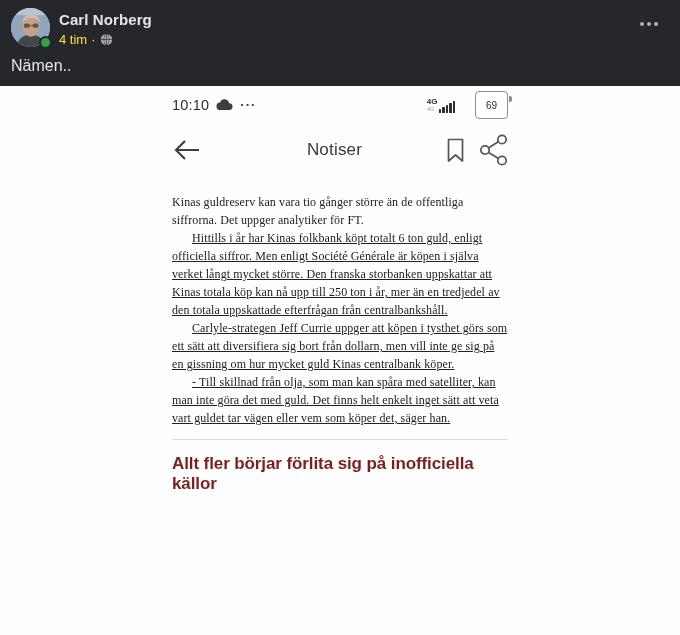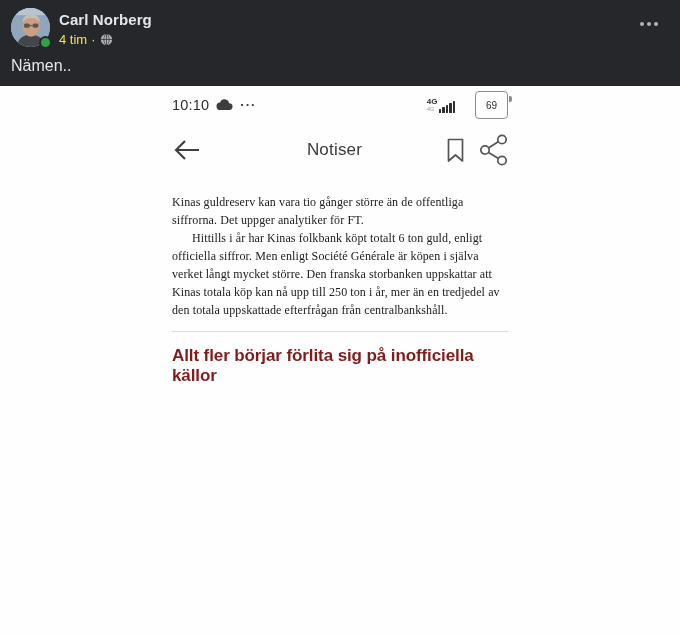--- a/index.html
+++ b/index.html
@@ -73,21 +73,21 @@
   .nav-right { margin-left: auto; display: flex; align-items: center; gap: 15px; }
   .icon-btn { display: flex; align-items: center; }
 
   .article {
     margin-top: 24px;
     font-family: "Liberation Serif", "DejaVu Serif", serif;
     font-size: 12px; line-height: 18px; color: #212121;
     letter-spacing: .1px;
   }
   .article p { margin: 0; }
-  .article p + p { text-indent: 20px; }
+  .article p + p { text-indent: 20px; text-decoration: underline; }
 
   .divider { border-top: 1px solid #dcdcdc; margin-top: 12px; }
   .headline { margin-top: 14px; font-size: 17px; font-weight: 700; color: #7f1d1d; letter-spacing: -.1px; }
 </style>
 </head>
 <body>
 
 <div class="fb-post">
   <div class="fb-header">
     <div class="avatar-wrap">
@@ -175,20 +175,22 @@
             <circle cx="23" cy="5.5" r="4.2" fill="#fefefe" stroke="#555" stroke-width="1.7"></circle>
             <circle cx="23" cy="26.5" r="4.2" fill="#fefefe" stroke="#555" stroke-width="1.7"></circle>
           </svg>
         </span>
       </span>
     </div>
 
     <div class="article">
       <p>Kinas guldreserv kan vara tio gånger större än de offentliga siffrorna. Det uppger analytiker för FT.</p>
       <p>Hittills i år har Kinas folkbank köpt totalt 6 ton guld, enligt officiella siffror. Men enligt Société Générale är köpen i själva verket långt mycket större. Den franska storbanken uppskattar att Kinas totala köp kan nå upp till 250 ton i år, mer än en tredjedel av den totala uppskattade efterfrågan från centralbankshåll.</p>
+      <p>Carlyle-strategen Jeff Currie uppger att köpen i tysthet görs som ett sätt att diversifiera sig bort från dollarn, men vill inte ge sig på en gissning om hur mycket guld Kinas centralbank köper.</p>
+      <p>- Till skillnad från olja, som man kan spåra med satelliter, kan man inte göra det med guld. Det finns helt enkelt inget sätt att veta vart guldet tar vägen eller vem som köper det, säger han.</p>
     </div>
 
     <div class="divider"></div>
 
     <div class="headline">Allt fler börjar förlita sig på inofficiella källor</div>
 
   </div>
 </div>
 
 </body></html>

